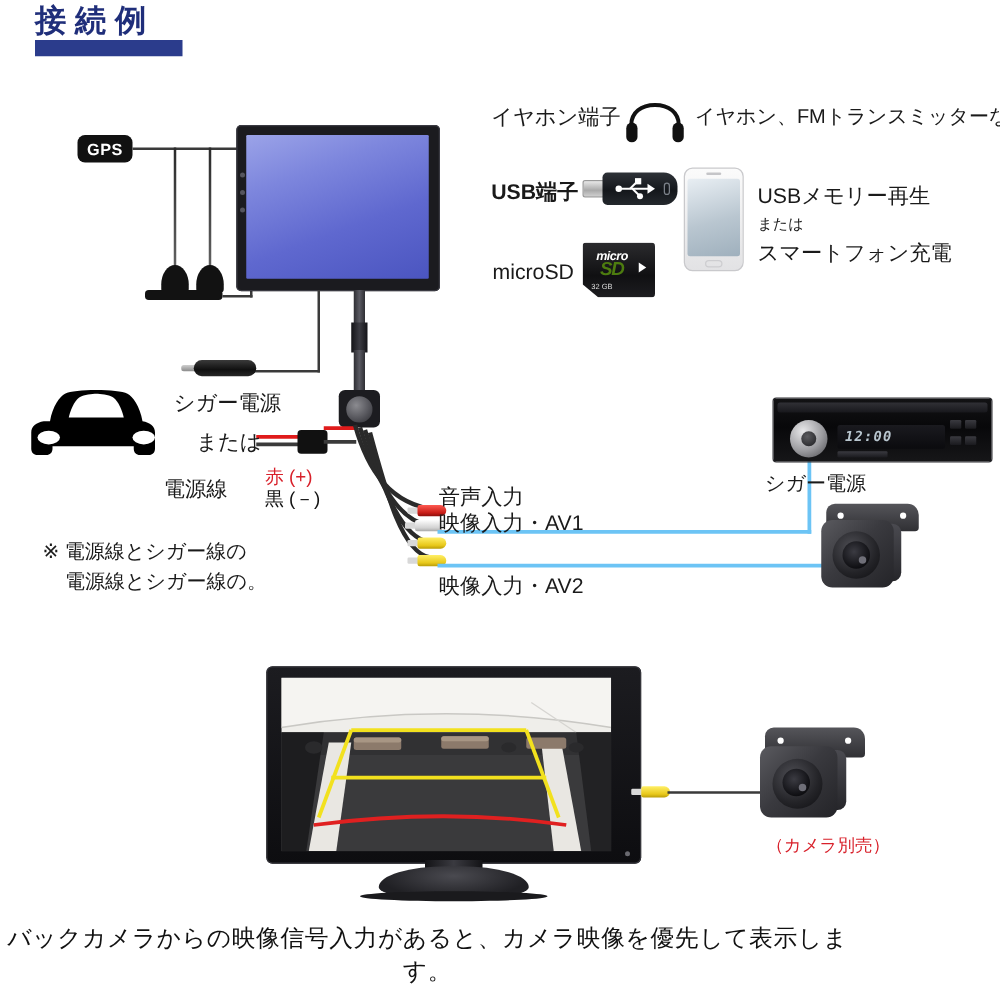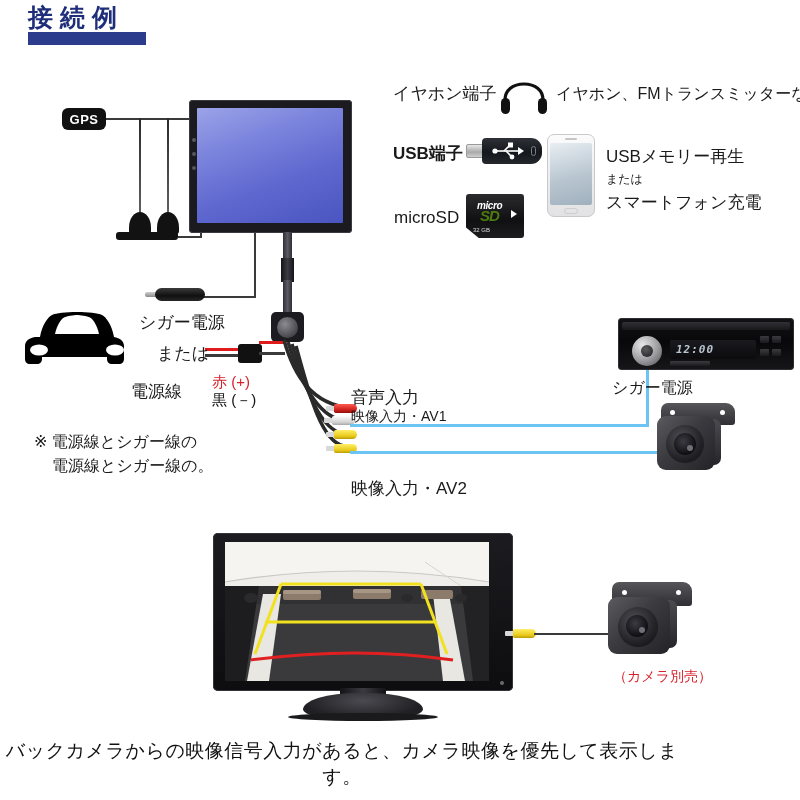--- a/index.html
+++ b/index.html
@@ -440,22 +440,22 @@
   <div class="abs lbl" style="left:139px; top:312px; font-size:17px;">シガー電源</div>
   <div class="abs lbl" style="left:157px; top:343px; font-size:17px;">または</div>
   <div class="abs lbl" style="left:131px; top:381px; font-size:17px;">電源線</div>
   <div class="abs lbl lbl-red" style="left:212px; top:373px; font-size:15px;">赤 (+)</div>
   <div class="abs lbl lbl-black-dash" style="left:212px; top:391px; font-size:15px;">黒 (－)</div>
 
   <div class="abs lbl" style="left:34px; top:432px; font-size:16px;">※ 電源線とシガー線の</div>
   <div class="abs lbl" style="left:52px; top:456px; font-size:16px;">電源線とシガー線の。</div>
 
   <div class="abs lbl" style="left:351px; top:387px; font-size:17px;">音声入力</div>
-  <div class="abs lbl" style="left:351px; top:408px; font-size:14px;">映像入力・AV1</div>
-  <div class="abs lbl" style="left:351px; top:458px; font-size:17px;margin-top:20px;">映像入力・AV2</div>
+  <div class="abs lbl" style="left:351px; top:408px; font-size:17px;">映像入力・AV1</div>
+  <div class="abs lbl" style="left:351px; top:458px; font-size:17px;">映像入力・AV2</div>
 
   <div class="abs" id="dvd-player">
     <div class="chassis"></div>
     <div class="topstrip"></div>
     <div class="knob"></div>
     <div class="lcd">
       <div class="lcd-txt">12:00</div>
     </div>
     <div class="btn-sm" style="left:142px; top:18px;"></div>
     <div class="btn-sm" style="left:154px; top:18px;"></div>

